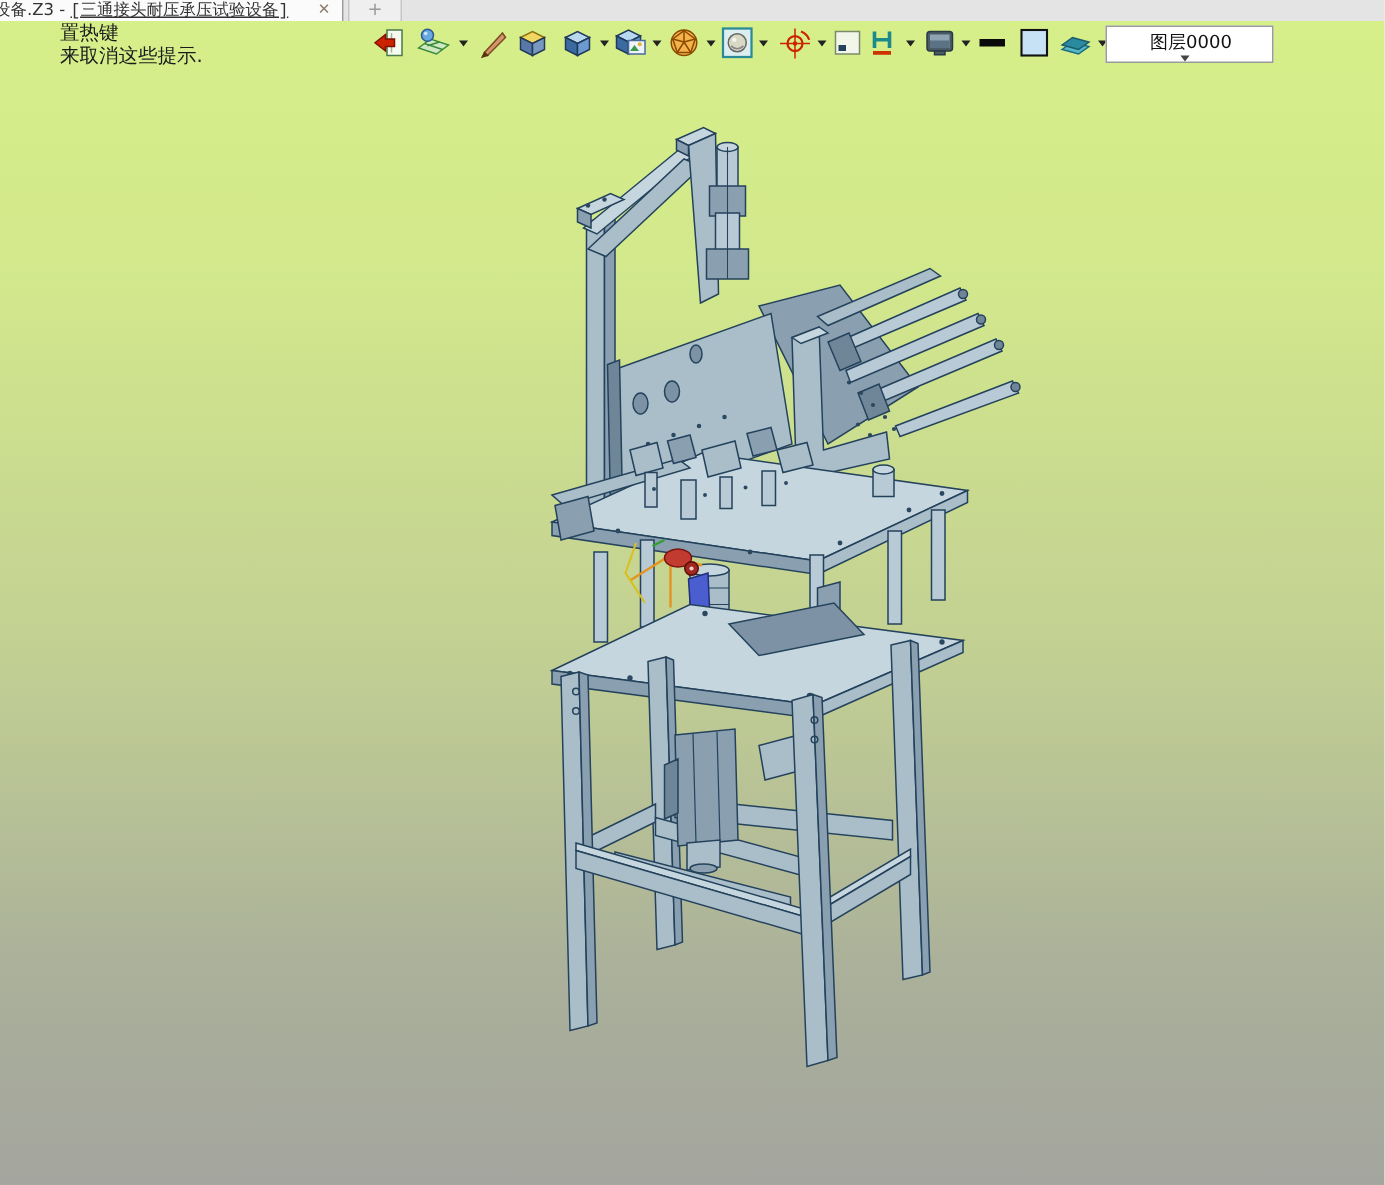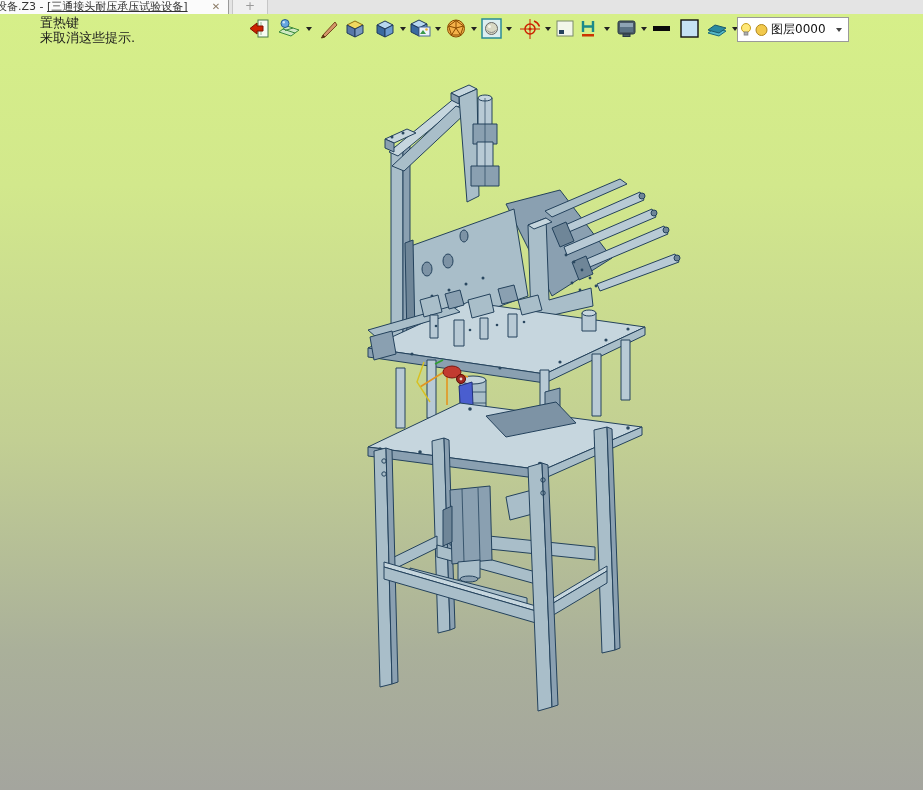--- a/index.html
+++ b/index.html
@@ -4,21 +4,21 @@
 <style>
   html,body{margin:0;padding:0;}
   .screen{position:relative;width:923px;height:790px;overflow:hidden;
           font-family:"DejaVu Sans",sans-serif;background:#e4e4e4;}
 
   
   .tabbar{position:absolute;left:0;top:0;width:923px;height:14px;background:#e4e4e4;}
   .tab-active{position:absolute;left:0;top:0;width:228px;height:14px;background:#fbfbfb;
               border-right:1px solid #9a9a9a;overflow:hidden;white-space:nowrap;}
   .tab-title{position:absolute;left:-4px;top:0;font-size:11px;line-height:14px;color:#333;}
-  .tab-title .doc{text-decoration:underline;}
+  .tab-title .doc{text-decoration:underline;font-family:Liberation Mono, monospace;}
   .tab-close{position:absolute;left:209px;top:0;width:14px;height:14px;font-size:10px;
              line-height:14px;color:#8a7a66;font-weight:bold;text-align:center;cursor:pointer;}
   .tab-new{position:absolute;left:232px;top:0;width:34px;height:14px;background:#efefef;
            border-left:1px solid #c6c6c6;border-right:1px solid #c6c6c6;
            color:#9a9a9a;font-size:12px;line-height:13px;text-align:center;cursor:pointer;}
 
   
   .viewport{position:absolute;left:0;top:14px;width:923px;height:776px;
     background:linear-gradient(180deg,#d6ef89 0%,#d2e88c 22%,#c2cf93 55%,#aab09a 82%,#a4a59e 100%);}
   .model-svg{position:absolute;left:0;top:0;}
@@ -34,21 +34,21 @@
 
   
   .hints{position:absolute;left:1px;top:2px;font-size:13px;line-height:14.5px;color:#1b1b1b;margin-left:39px;}
 
   
   .tbicon{position:absolute;top:3px;width:24px;height:24px;cursor:pointer;}
   .caret{position:absolute;top:13px;width:0;height:0;cursor:pointer;
          border-left:3.5px solid transparent;border-right:3.5px solid transparent;
          border-top:4px solid #222;}
   .layerbox{position:absolute;left:737px;top:3px;width:110px;height:23px;background:#fff;
-            border:1px solid #9a9a9a;display:flex;align-items:center;cursor:pointer;}
+            border:1px solid #9a9a9a;display:flex;align-items:center;cursor:pointer;flex-direction:column;}
   .layer-label{font-size:12px;color:#111;margin-left:2px;flex:1;}
   .layer-caret{width:0;height:0;border-left:3.5px solid transparent;
                border-right:3.5px solid transparent;border-top:4px solid #444;margin-right:6px;}
 </style>
 </head>
 <body>
 
 <div class="screen">
 
   <div class="tabbar">

